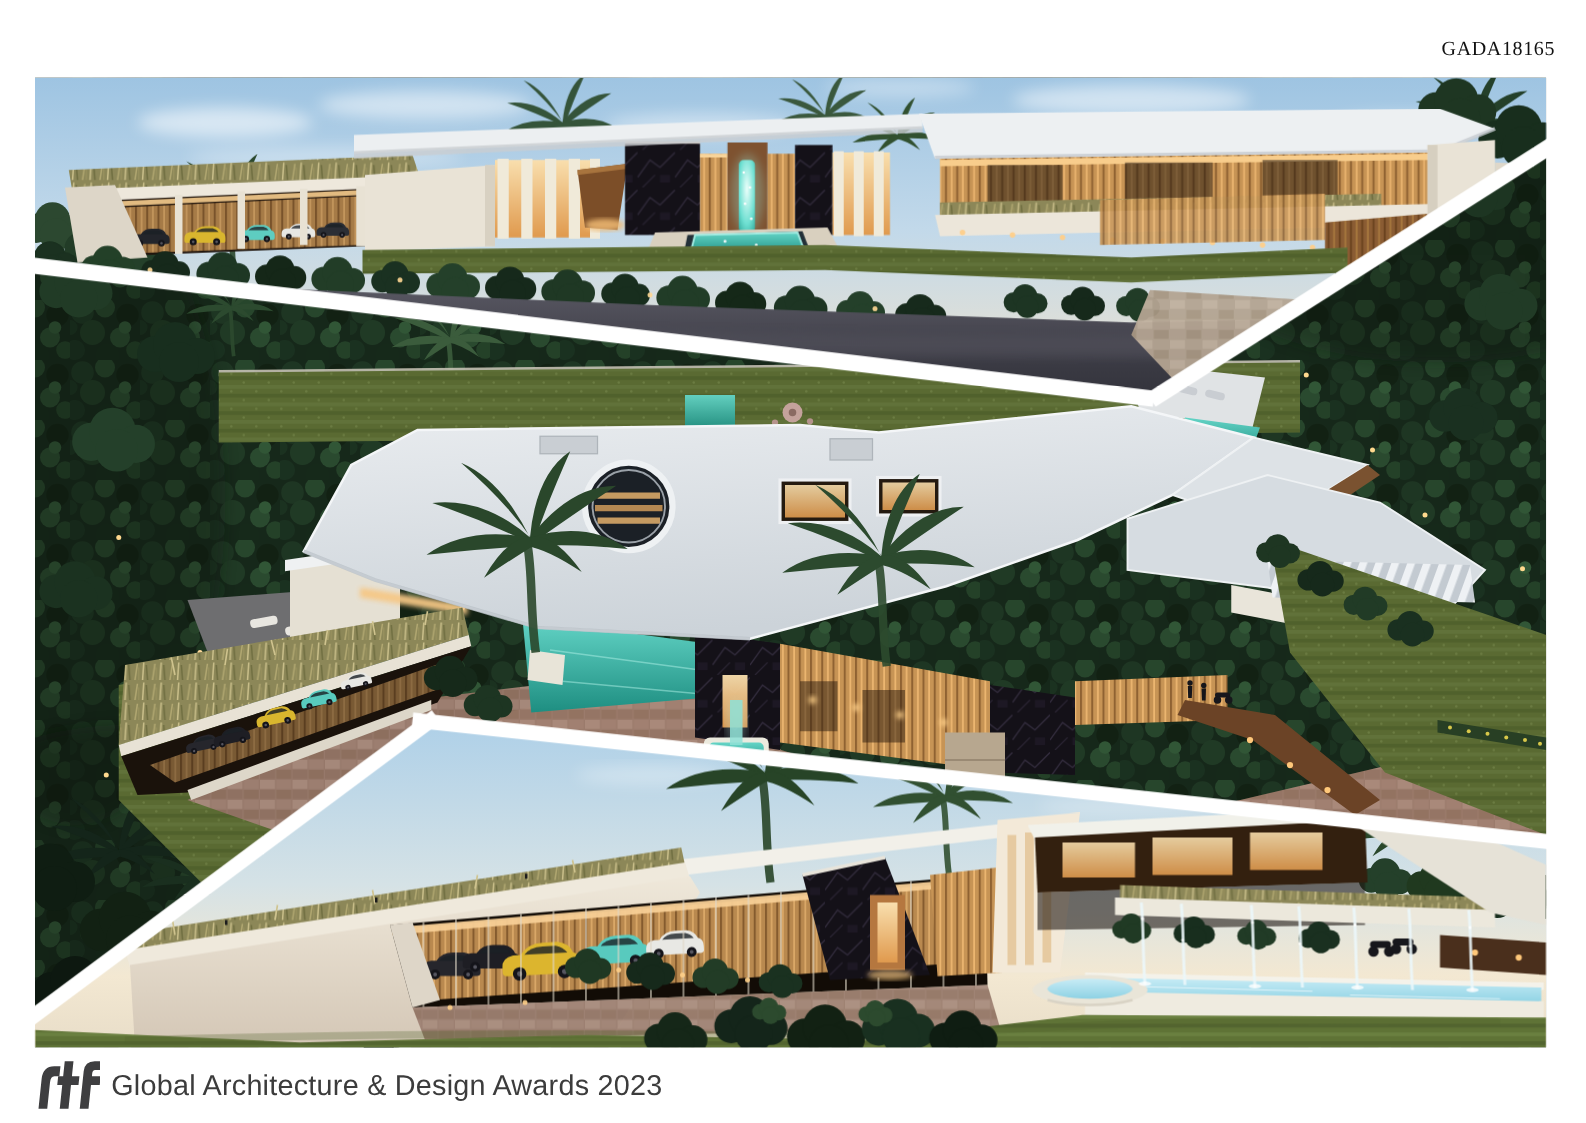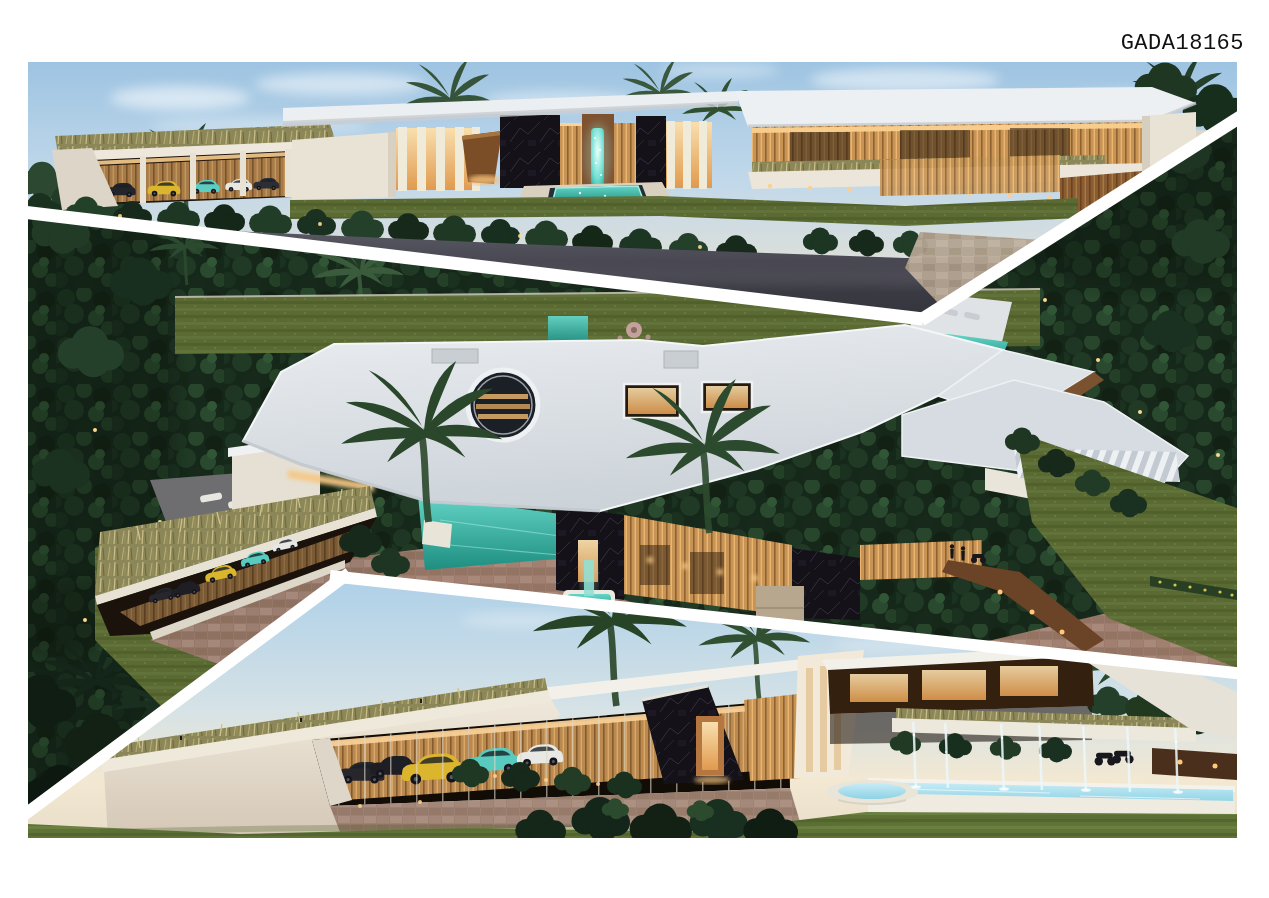--- a/index.html
+++ b/index.html
@@ -1,20 +1,20 @@
 <!DOCTYPE html>
 <html><head>
 <meta charset="utf-8">
 <title>GADA18165</title>
 <style>
   html,body{margin:0;padding:0;background:#ffffff;}
   .page{position:relative;width:1269px;height:898px;background:#fff;overflow:hidden;
         font-family:"Liberation Sans",sans-serif;}
-  .code{position:absolute;top:31px;right:25px;font-size:22px;letter-spacing:.5px;
-        color:#111;font-family:Liberation Mono, monospace;}
+  .code{position:absolute;top:31px;right:25px;font-size:16px;letter-spacing:.5px;
+        color:#111;font-family:Liberation Serif, serif;}
   .collage{position:absolute;left:0;top:0;}
   .footer{position:absolute;left:28px;top:845px;height:46px;display:flex;align-items:center;gap:9px;}
   .award{font-size:23px;color:#3c3c3c;letter-spacing:.2px;white-space:nowrap;}
   .sr{position:absolute;width:1px;height:1px;overflow:hidden;clip:rect(0 0 0 0);}
 </style>
 </head>
 <body>
 
 <div class="page">
 
@@ -686,14 +686,25 @@
     </g>
 
     <g stroke="#ffffff" fill="none">
       <path d="M14,211 L923,319" stroke-width="13"></path>
       <path d="M921,320 L1248,112" stroke-width="13"></path>
       <path d="M330,576 L1245,674" stroke-width="12"></path>
       <path d="M349,573 L20,818" stroke-width="12"></path>
     </g>
   </svg>
 
+  <div class="footer">
+    <svg width="52" height="42" viewBox="0 0 52 42" role="img" aria-label="rtf">
+      <g transform="skewX(-6) translate(4,0)" fill="#3e3e40">
+        <path d="M3,40 L3,16 Q3,6 12,6 L17,6 L17,14 L13,14 Q10,14 10,19 L10,40 Z"></path>
+        <path d="M20,40 L20,21 L16,21 L16,14 L20,14 L20,2 L27,2 L27,14 L33,14 L33,21 L27,21 L27,40 Z"></path>
+        <path d="M36,40 L36,10 Q36,2 44,2 L50,2 L50,9 L45,9 Q43,9 43,12 L43,14 L50,14 L50,21 L43,21 L43,40 Z"></path>
+      </g>
+    </svg>
+    <span class="sr">rtf</span>
+    <span class="award">Global Architecture &amp; Design Awards 2023</span>
+  </div>
 
 </div>
 
 </body></html>

